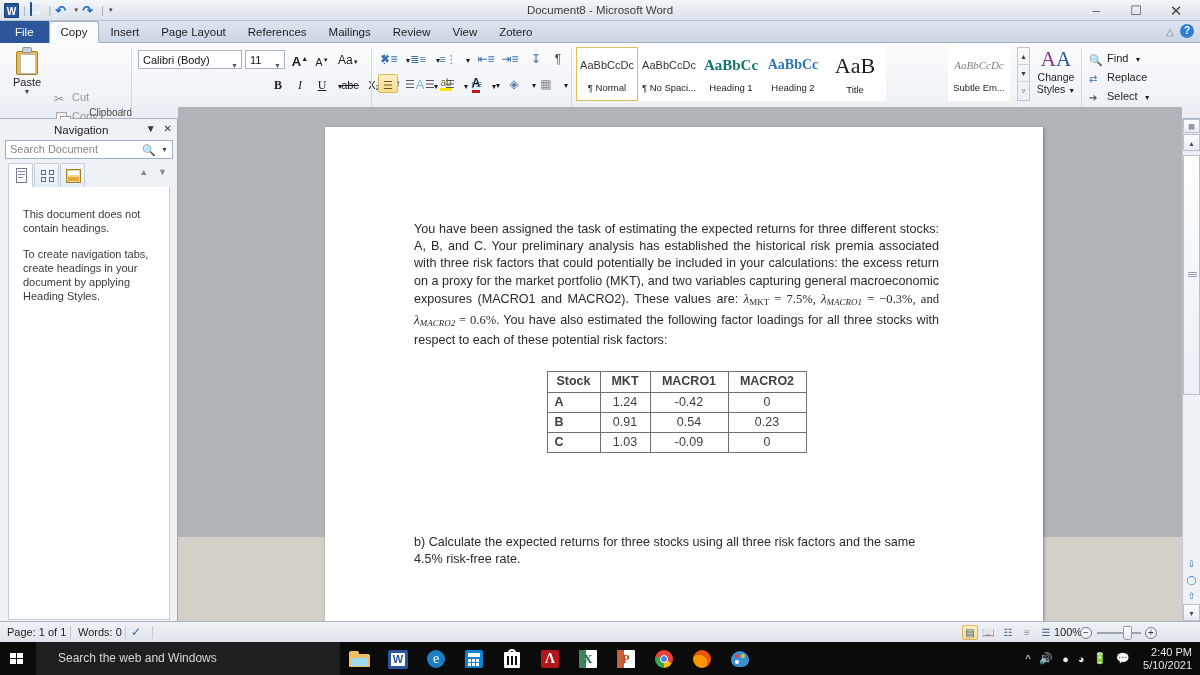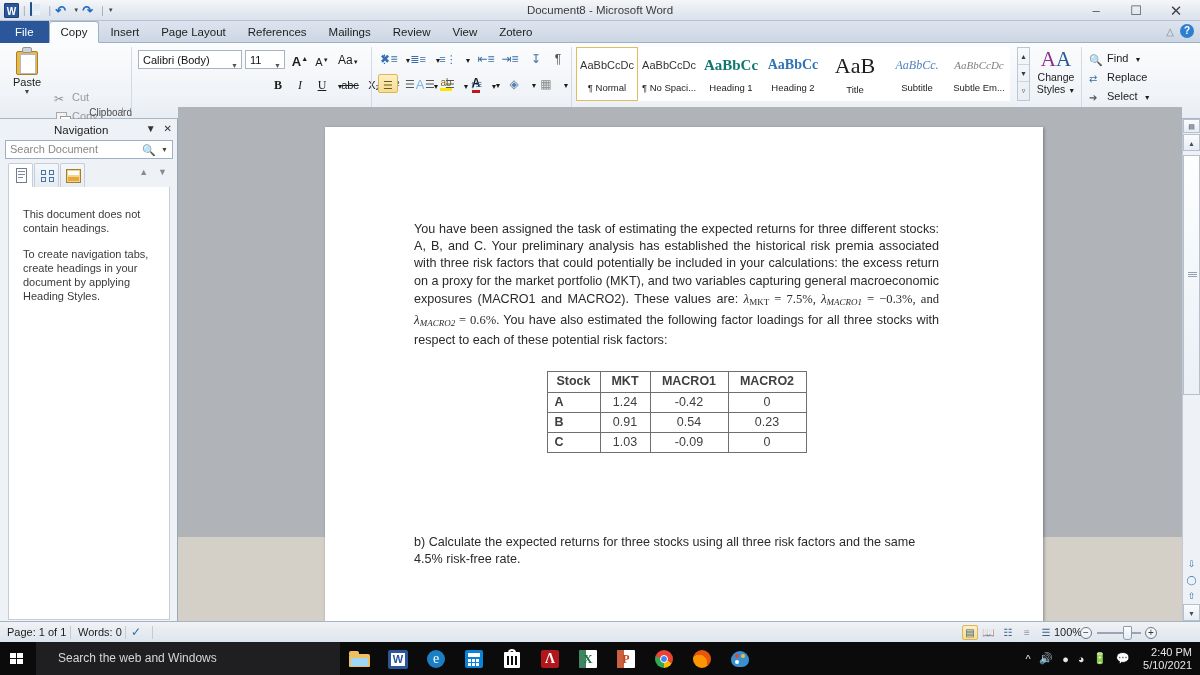--- a/index.html
+++ b/index.html
@@ -383,24 +383,20 @@
         <div class="sp" style="font-size:15px;color:#0f766e;font-weight:bold;font-family:'Liberation Serif',serif;">AaBbCс</div>
         <div class="sn">Heading 1</div>
       </div>
       <div class="stylebox" style="left:190px;">
         <div class="sp" style="font-size:14px;color:#2e74b5;font-weight:bold;font-family:'Liberation Serif',serif;">AaBbCc</div>
         <div class="sn">Heading 2</div>
       </div>
       <div class="stylebox" style="left:252px;">
         <div class="sp" style="font-size:22px;color:#1c1c1c;font-family:'Liberation Serif',serif;line-height:36px;">AaB</div>
         <div class="sn">Title</div>
-      </div>
-      <div class="stylebox" style="left:314px;">
-        <div class="sp" style="font-size:12px;color:#4f81bd;font-style:italic;font-family:'Liberation Serif',serif;">AaBbCc.</div>
-        <div class="sn">Subtitle</div>
       </div>
       <div class="stylebox" style="left:376px;">
         <div class="sp" style="font-size:11px;color:#808080;font-style:italic;font-family:'Liberation Serif',serif;">AaBbCcDс</div>
         <div class="sn">Subtle Em...</div>
       </div>
       <div class="styles-scroll">
         <div class="ss-btn">▲</div>
         <div class="ss-btn">▼</div>
         <div class="ss-btn" style="border:none;">▿</div>
       </div>

